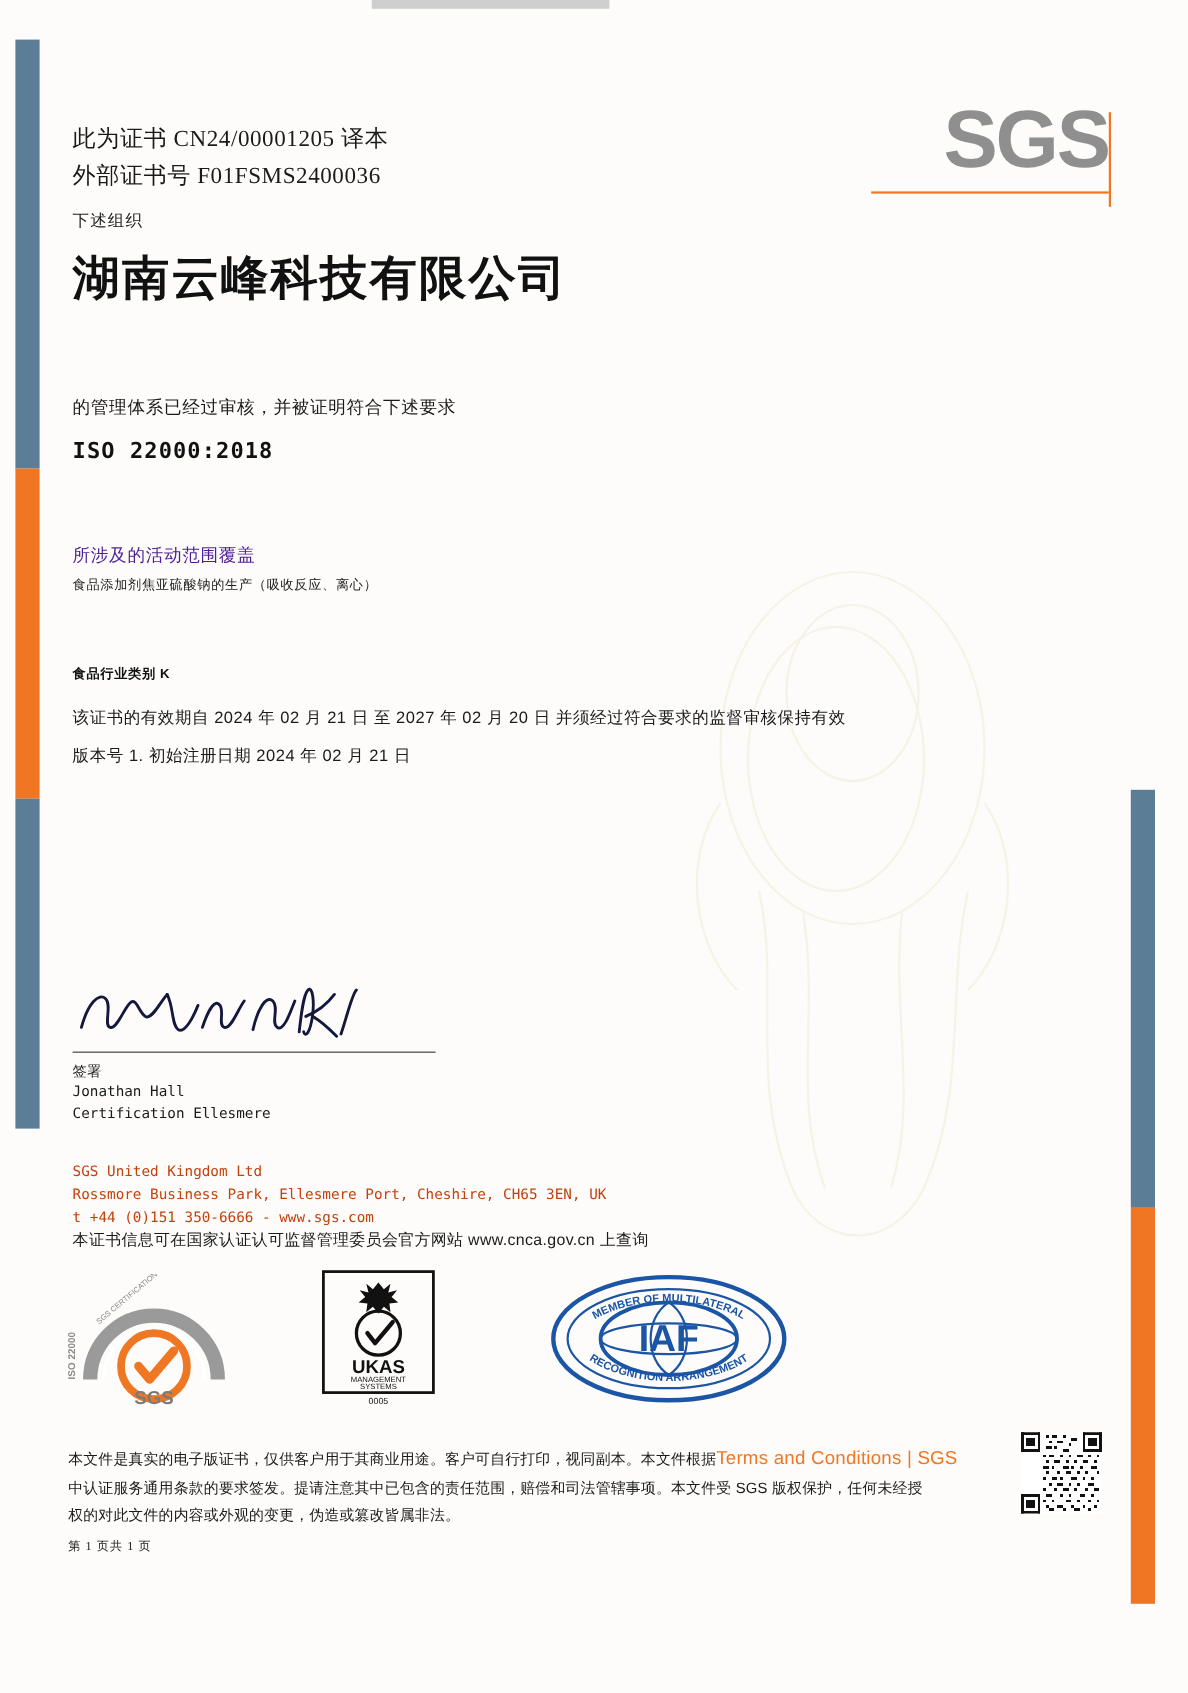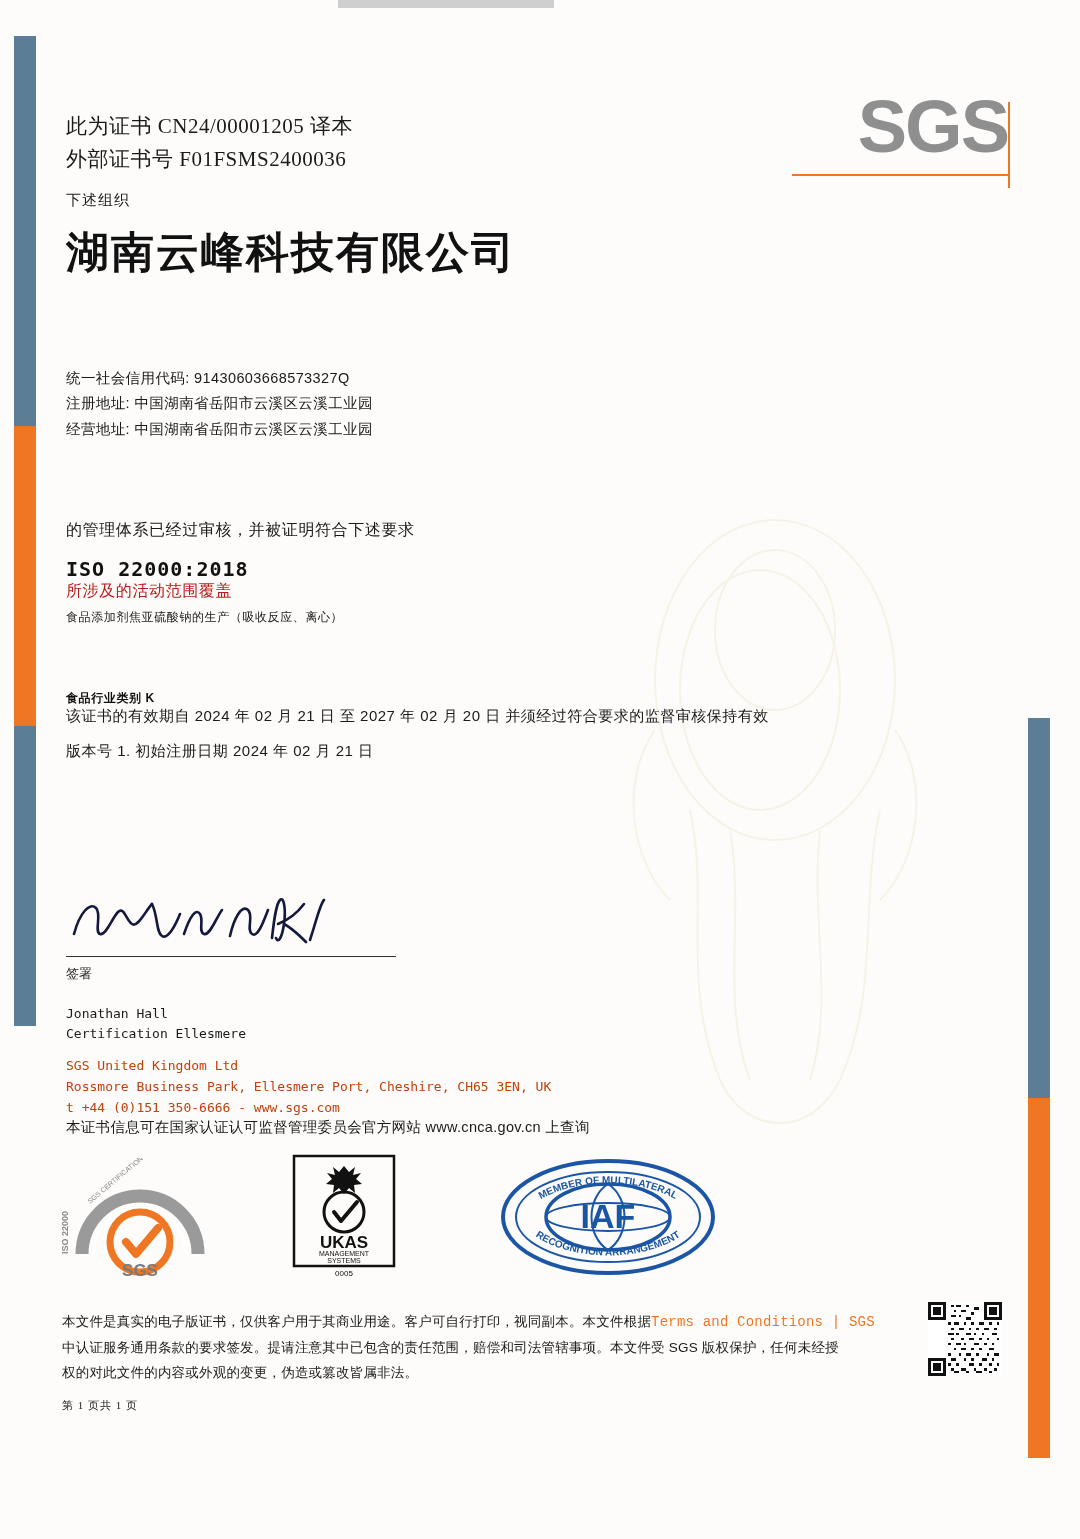--- a/index.html
+++ b/index.html
@@ -116,38 +116,40 @@
   }
   .standard {
     margin-top: 16px;
     font-family: "DejaVu Sans Mono", monospace;
     font-weight: bold;
     font-size: 20px;
     color: #111;
     letter-spacing: 1px;
   }
   .scope-head {
+    margin-top: 74px;
     font-size: 16px;
-    color: #b91c1c;
+    color: #4c1d95;
     letter-spacing: 0.6px;
   }
   .scope-body {
     margin-top: 7px;
     font-size: 12px;
     color: #1a1a1a;
     letter-spacing: 0.6px;
   }
   .sector {
     margin-top: 64px;
     font-size: 12px;
     font-weight: bold;
     color: #111;
     letter-spacing: 0.6px;
   }
   .validity {
+    margin-top: 22px;
     font-size: 15px;
     color: #1a1a1a;
     letter-spacing: 0.5px;
   }
   .issue {
     margin-top: 16px;
     font-size: 15px;
     color: #1a1a1a;
     letter-spacing: 0.5px;
   }
@@ -165,21 +167,21 @@
     height: 1px;
     background: #333;
     margin-top: 4px;
   }
   .sig-label {
     margin-top: 8px;
     font-size: 13px;
     color: #1a1a1a;
   }
   .sig-name {
-    margin-top: 21px;
+    margin-top: 0;
     font-family: "DejaVu Sans Mono", monospace;
     font-size: 13px;
     color: #1a1a1a;
     line-height: 1.55;
   }
   .sgs-addr {
     position: absolute;
     left: 66px;
     top: 1056px;
     font-family: "DejaVu Sans Mono", monospace;
@@ -211,23 +213,23 @@
     position: absolute;
     left: 62px;
     top: 1310px;
     width: 840px;
     font-size: 13.5px;
     color: #1a1a1a;
     line-height: 1.85;
     letter-spacing: 0.2px;
   }
   .footer .tc {
-    font-family: Liberation Mono, monospace;
+    font-family: Liberation Sans, sans-serif;
     color: #ef7622;
-    font-size: 14px;
+    font-size: 17px;
   }
   .page-no {
     position: absolute;
     left: 62px;
     top: 1398px;
     font-family: "Liberation Serif", serif;
     font-size: 11px;
     color: #1a1a1a;
     letter-spacing: 1px;
   }
@@ -270,25 +272,20 @@
     <div class="rule-v"></div>
   </div>
 
   <div class="content">
     <div class="cert-line">此为证书 CN24/00001205  译本</div>
     <div class="cert-line">外部证书号 F01FSMS2400036</div>
 
     <div class="sub-label">下述组织</div>
     <div class="company">湖南云峰科技有限公司</div>
 
-    <div class="addr-block">
-      <div>统一社会信用代码: 91430603668573327Q</div>
-      <div>注册地址: 中国湖南省岳阳市云溪区云溪工业园</div>
-      <div>经营地址: 中国湖南省岳阳市云溪区云溪工业园</div>
-    </div>
 
     <div class="stmt">的管理体系已经过审核，并被证明符合下述要求</div>
     <div class="standard">ISO  22000:2018</div>
 
     <div class="scope-head">所涉及的活动范围覆盖</div>
     <div class="scope-body">食品添加剂焦亚硫酸钠的生产（吸收反应、离心）</div>
 
     <div class="sector">食品行业类别 K</div>
     <div class="validity">该证书的有效期自 2024 年 02 月 21 日 至 2027 年 02 月 20 日 并须经过符合要求的监督审核保持有效</div>
     <div class="issue">版本号 1. 初始注册日期 2024 年 02 月 21 日</div>

